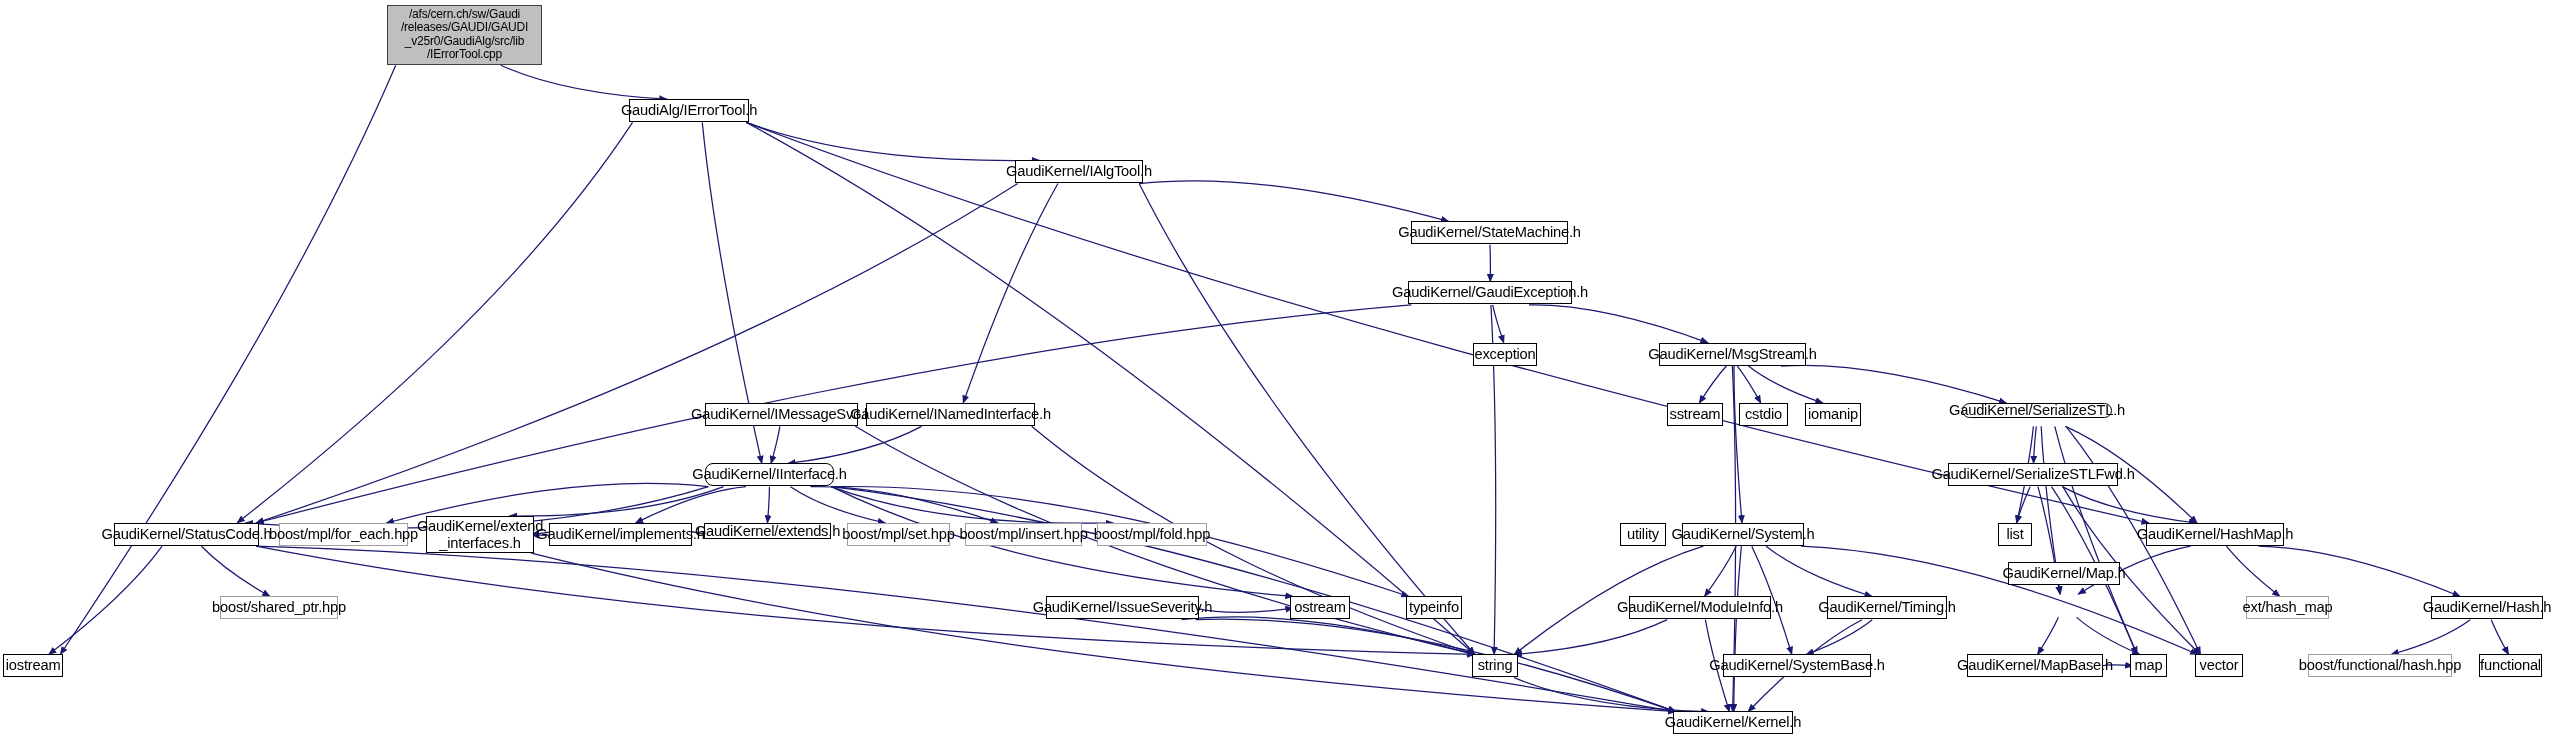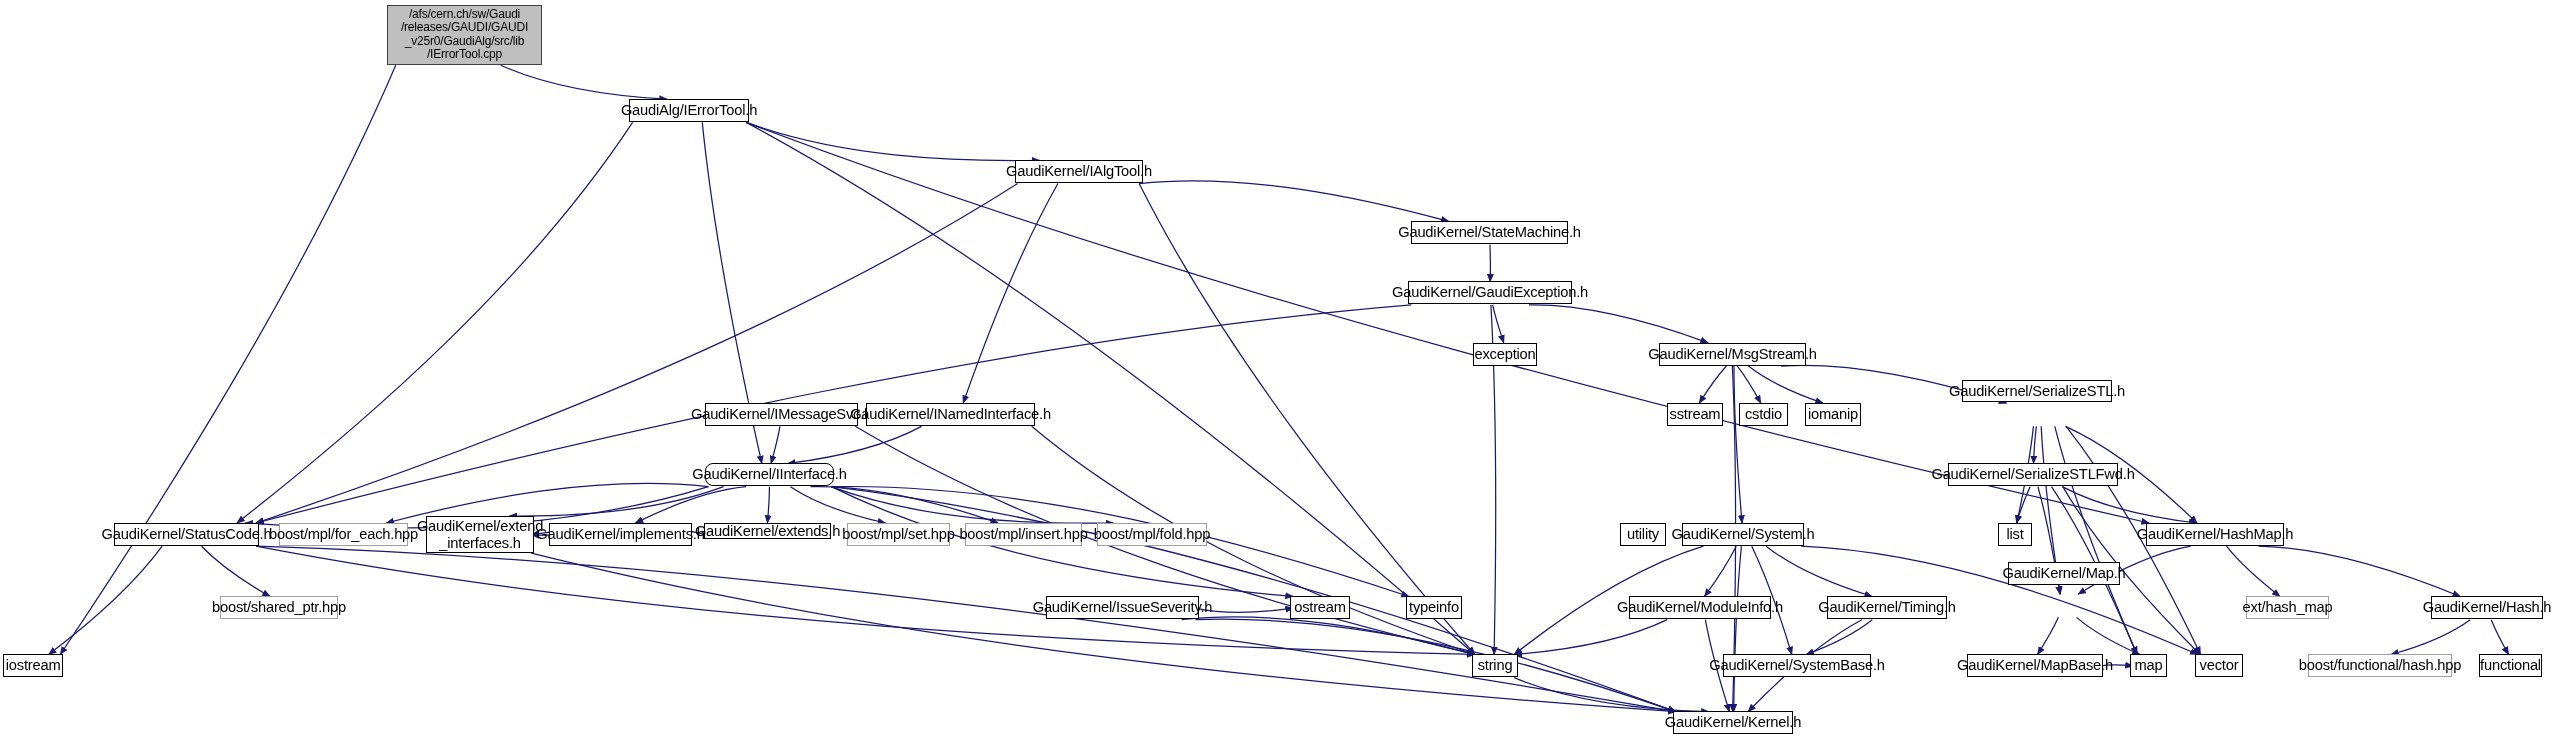--- a/index.html
+++ b/index.html
@@ -109,21 +109,21 @@
 /IErrorTool.cpp</div>
       <div class="node" style="left: 629px; top: 99px; width: 120px; height: 23px;">GaudiAlg/IErrorTool.h</div>
       <div class="node" style="left: 1015px; top: 160px; width: 128px; height: 23px;">GaudiKernel/IAlgTool.h</div>
       <div class="node" style="left: 1411px; top: 221px; width: 157px; height: 23px;">GaudiKernel/StateMachine.h</div>
       <div class="node" style="left: 1408px; top: 281px; width: 164px; height: 23px;">GaudiKernel/GaudiException.h</div>
       <div class="node" style="left: 1473px; top: 343px; width: 64px; height: 23px;">exception</div>
       <div class="node" style="left: 1659px; top: 343px; width: 147px; height: 23px;">GaudiKernel/MsgStream.h</div>
       <div class="node" style="left: 1667px; top: 403px; width: 56px; height: 23px;">sstream</div>
       <div class="node" style="left: 1739px; top: 403px; width: 49px; height: 23px;">cstdio</div>
       <div class="node" style="left: 1805px; top: 403px; width: 56px; height: 23px;">iomanip</div>
-      <div class="node" style="left: 1962px; top: 380px; width: 150px; height: 22px;">GaudiKernel/SerializeSTL.h</div>
+      <div class="node" style="left: 1962px; top: 403px; width: 150px; height: 15px; border-radius: 10px;">GaudiKernel/SerializeSTL.h</div>
       <div class="node" style="left: 1948px; top: 463px; width: 170px; height: 23px; text-align: center;">GaudiKernel/SerializeSTLFwd.h</div>
       <div class="node" style="left: 705px; top: 403px; width: 153px; height: 23px;">GaudiKernel/IMessageSvc.h</div>
       <div class="node" style="left: 866px; top: 403px; width: 169px; height: 23px;">GaudiKernel/INamedInterface.h</div>
       <div class="node" style="left: 705px; top: 463px; width: 129px; height: 23px; border-radius: 8px;">GaudiKernel/IInterface.h</div>
       <div class="node" style="left: 114px; top: 523px; width: 145px; height: 23px;">GaudiKernel/StatusCode.h</div>
       <div class="node ext" style="left: 279px; top: 523px; width: 129px; height: 23px;">boost/mpl/for_each.hpp</div>
       <div class="node" style="left: 426px; top: 516px; width: 108px; height: 37px;">GaudiKernel/extend
 _interfaces.h</div>
       <div class="node" style="left: 549px; top: 523px; width: 143px; height: 23px;">GaudiKernel/implements.h</div>
       <div class="node" style="left: 704px; top: 523px; width: 127px; height: 16px;">GaudiKernel/extends.h</div>

